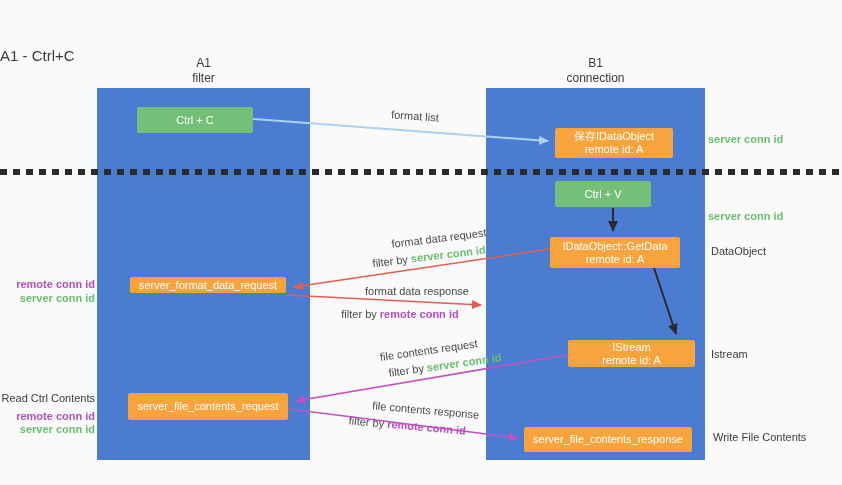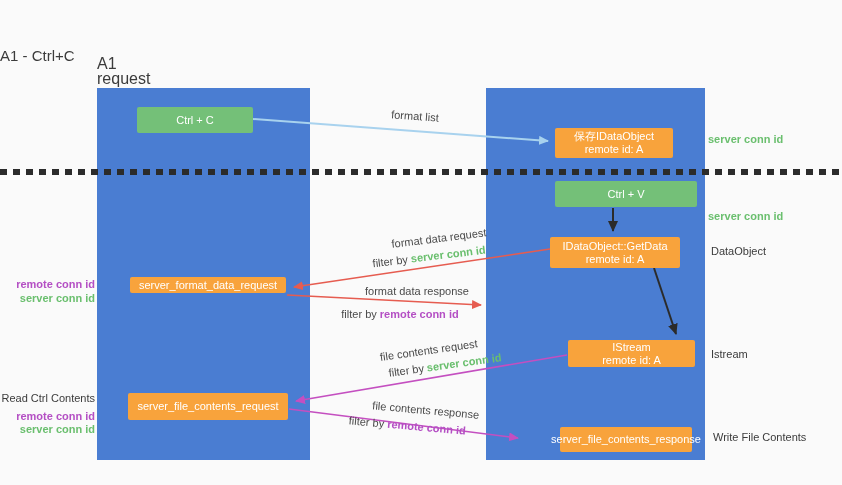--- a/index.html
+++ b/index.html
@@ -6,40 +6,40 @@
     --background:#fafafa; --column-blue:#4a7dd2; --node-orange:#f8a33c;
     --node-green:#74c078; --green-text:#6abf6e; --purple-text:#b44fc4;
     --arrow-red:#e65c50; --arrow-purple:#c44fc0; --arrow-blue:#a8d2ee; --ink:#3b3b3b;
   }
   *{margin:0;padding:0;box-sizing:border-box;}
   body{background:var(--background);font-family:"Liberation Sans",sans-serif;}
   .canvas{position:relative;width:842px;height:485px;background:var(--background);overflow:hidden;}
   .col{position:absolute;top:88px;height:372px;background:var(--column-blue);z-index:1;}
   .col-a1{left:97px;width:213px;}
   .col-b1{left:486px;width:219px;}
-  .col-header{position:absolute;top:56px;text-align:left;font-size:16px;line-height:15px;color:var(--ink);z-index:4;}
+  .col-header{position:absolute;top:56px;text-align:center;font-size:12px;line-height:15px;color:var(--ink);z-index:4;}
   .col-header.a1{left:97px;width:213px;}
   .col-header.b1{left:486px;width:219px;}
   .title{position:absolute;top:26px;left:0;width:810px;text-align:left;font-size:15px;line-height:19px;color:var(--ink);z-index:4;margin-top:20px;}
   .dashline{position:absolute;left:0;top:169px;width:842px;height:6px;z-index:2;
     background:repeating-linear-gradient(90deg,#2b2b2b 0 7px,transparent 7px 13px);}
   svg.arrows{position:absolute;left:0;top:0;z-index:2;pointer-events:none;}
   .node{position:absolute;z-index:3;display:flex;flex-direction:column;align-items:center;justify-content:center;
     color:#fff;font-size:11px;line-height:13px;text-align:center;border-radius:2px;}
   .orange{background:var(--node-orange);text-align:right;}
   .green{background:var(--node-green);align-items:center;}
   .n-ctrlc{left:137px;top:107px;width:116px;height:26px;}
   .n-save{left:555px;top:128px;width:118px;height:30px;}
-  .n-ctrlv{left:555px;top:181px;width:142px;height:26px;}
+  .n-ctrlv{left:555px;top:181px;width:96px;height:26px;}
   .n-getdata{left:550px;top:237px;width:130px;height:31px;}
   .n-freq{left:130px;top:277px;width:156px;height:16px;}
   .n-fres{left:487px;top:289px;width:158px;height:27px;}
   .n-istream{left:568px;top:340px;width:127px;height:27px;}
   .n-filereq{left:128px;top:393px;width:160px;height:27px;}
-  .n-fileres{left:524px;top:427px;width:132px;height:25px;margin-left:36px;}
+  .n-fileres{left:524px;top:427px;width:168px;height:25px;}
   .slabel{position:absolute;font-size:11px;line-height:13px;color:var(--ink);z-index:4;white-space:nowrap;}
   .gtxt{color:var(--green-text);font-weight:bold;}
   .ptxt{color:var(--purple-text);font-weight:bold;}
   .leftcol{left:0;width:95px;text-align:right;}
   .alabel{position:absolute;font-size:11px;line-height:17px;color:#4a4a4a;text-align:center;z-index:4;white-space:nowrap;}
   .r-format-list{left:355px;top:108px;width:120px;transform:rotate(4deg);}
   .r-pair1{left:345px;top:230px;width:190px;transform:rotate(-7deg);}
   .r-pair3{left:340px;top:342px;width:180px;transform:rotate(-8deg);}
   .r-pair4{left:330px;top:402px;width:190px;transform:rotate(5deg);}
   .l1-fres{left:337px;top:283px;width:160px;}
@@ -58,21 +58,25 @@
 <body>
 
 <div class="canvas">
 
   <div class="title">
     <div>A1 - Ctrl+C</div>
   </div>
 
   <div class="col-header a1">
     <div>A1</div>
-    <div>request</div>
+    <div>filter</div>
+  </div>
+  <div class="col-header b1">
+    <div>B1</div>
+    <div>connection</div>
   </div>
 
   <div class="col col-a1"></div>
   <div class="col col-b1"></div>
 
   <div class="dashline"></div>
 
   <svg class="arrows" width="842" height="485">
     <defs>
       <marker id="ah-blue" markerUnits="userSpaceOnUse" markerWidth="11" markerHeight="11" refX="9" refY="4.5" orient="auto">

